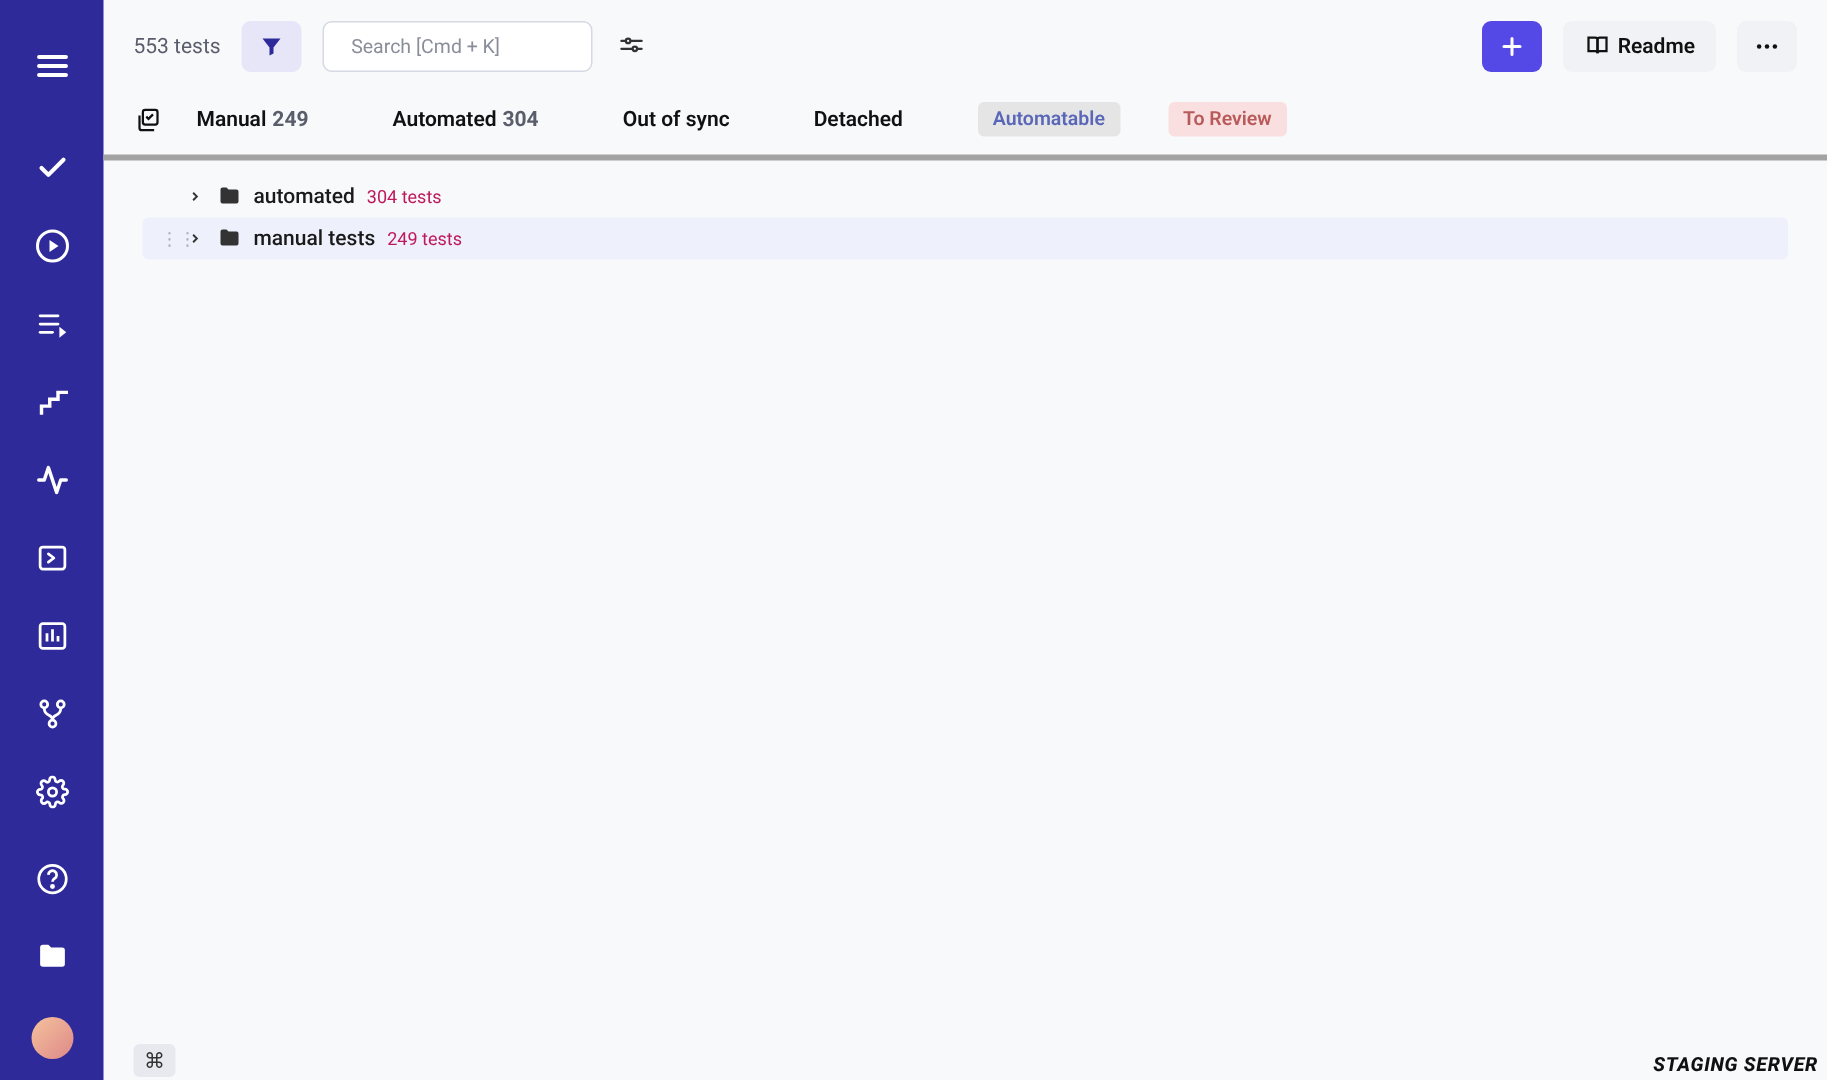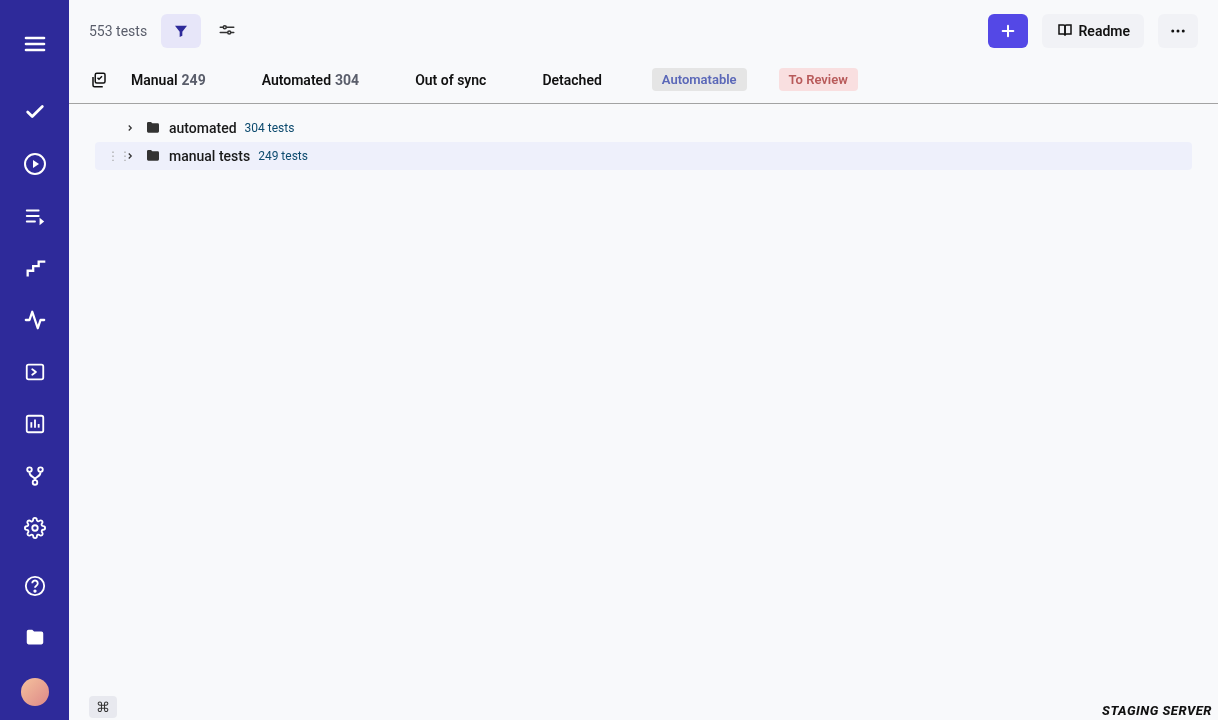--- a/index.html
+++ b/index.html
@@ -24,38 +24,38 @@
 .search-wrap { display: flex; align-items: center; width: 180px; height: 34px; border: 1px solid #d6d8e2; border-radius: 6px; background: #fff; padding: 0 10px; gap: 8px; color: #777; }
 .search-input { border: none; outline: none; font-size: 13px; flex: 1; background: transparent; color: #333; }
 .search-input::placeholder { color: #8a8d9a; }
 .tune-btn { width: 24px; height: 24px; display:flex; align-items:center; justify-content:center; color:#333; cursor:pointer; }
 .header-spacer { flex: 1; }
 .add-btn { width: 40px; height: 34px; background: #5448e6; border-radius: 6px; display:flex; align-items:center; justify-content:center; color:#fff; cursor:pointer; }
 .readme-btn { height: 34px; background: #f1f2f6; border-radius: 6px; display:flex; align-items:center; padding: 0 14px; gap:4px; color:#111; font-weight:600; font-size:14px; cursor:pointer; }
 .more-btn { width: 40px; height: 34px; background: #f1f2f6; border-radius: 6px; display:flex; align-items:center; justify-content:center; color:#111; cursor:pointer; }
 
 
-.tabs { display: flex; align-items: center; padding: 20px 20px 12px 20px; gap: 12px; border-bottom: 1px solid #a3a3a3; }
+.tabs { display: flex; align-items: center; padding: 20px 20px 12px 20px; gap: 12px; border-bottom: 4px solid #a3a3a3; }
 .tabs-icon { width: 20px; height: 20px; color: #111; display:flex; align-items:center; justify-content:center; margin-right:4px; cursor:pointer;}
 .tab { font-size: 14px; font-weight: 600; color: #111; display:flex; align-items:center; gap:4px; cursor:pointer; padding: 0 6px; }
 .tab .count { font-size: 14px; color: #5a5e6b; font-weight:700; }
 .chip { font-size: 13px; font-weight: 600; padding: 4px 10px; border-radius: 4px; cursor:pointer; }
 .chip.automatable { background: #e5e5e5; color: #5a67b8; }
 .chip.toreview { background: #f9dfe0; color: #b85a5a; text-align: right; }
 .tab-gap { width: 20px; }
 
 
 .tree { padding: 10px 32px 0 32px; }
 .tree-row { display:flex; align-items:center; gap:8px; height: 28px; font-size:14px; position:relative; padding: 0 6px; border-radius:4px; cursor:pointer;}
 .tree-row.selected { background: #eef0fb; margin: 0 -6px; padding: 0 12px; }
 .drag-handle { color:#aaa; font-size:12px; width:10px; text-align:center; }
 .caret { color:#333; width:12px; display:flex; align-items:center; }
 .folder-ic { color:#333; }
 .tree-label { font-weight:500; color:#1a1a1a; }
-.tree-count { font-size:12px; color:#0c4a6e; }
+.tree-count { font-size:12px; color:#be185d; }
 
 
 .footer { position: absolute; bottom: 0; right: 0; left: 0; display:flex; justify-content:space-between; align-items:flex-end; padding: 0 4px 2px 20px; }
 .cmd-chip { width:28px; height:22px; background:#e8e9ef; border-radius:4px; display:flex; align-items:center; justify-content:center; color:#333; font-size:14px; }
 .env-label { font-weight:800; font-size:13px; font-style:italic; letter-spacing:0.5px; color:#111; padding-right:2px; }
 
 svg { display:block; }
 </style>
 </head>
 <body>
@@ -146,20 +146,27 @@
 
   <div class="main">
 
     <div class="header">
       <div class="tests-count">553 tests</div>
       <div class="filter-btn">
         <svg width="16" height="16" viewBox="0 0 24 24" fill="currentColor">
             <path d="M3 4h18l-7 9v6l-4 2v-8L3 4z"></path>
           </svg>
       </div>
+      <div class="search-wrap">
+        <svg width="16" height="16" viewBox="0 0 24 24" fill="none" stroke="#8a8d9a" stroke-width="2">
+            <circle cx="11" cy="11" r="7"></circle>
+            <line x1="21" y1="21" x2="16.5" y2="16.5"></line>
+          </svg>
+        <input class="search-input" placeholder="Search [Cmd + K]" style="">
+      </div>
       <div class="tune-btn">
         <svg width="18" height="18" viewBox="0 0 24 24" fill="none" stroke="currentColor" stroke-width="2" stroke-linecap="round">
             <line x1="3" y1="7" x2="21" y2="7"></line>
             <circle cx="9" cy="7" r="2" fill="#f8f9fb"></circle>
             <line x1="3" y1="14" x2="21" y2="14"></line>
             <circle cx="15" cy="14" r="2" fill="#f8f9fb"></circle>
           </svg>
       </div>
       <div class="header-spacer"></div>
       <div class="add-btn">

